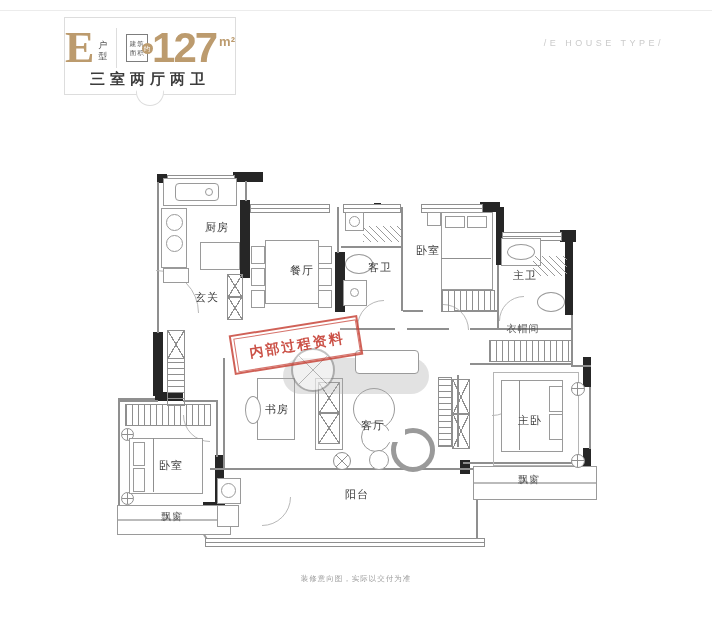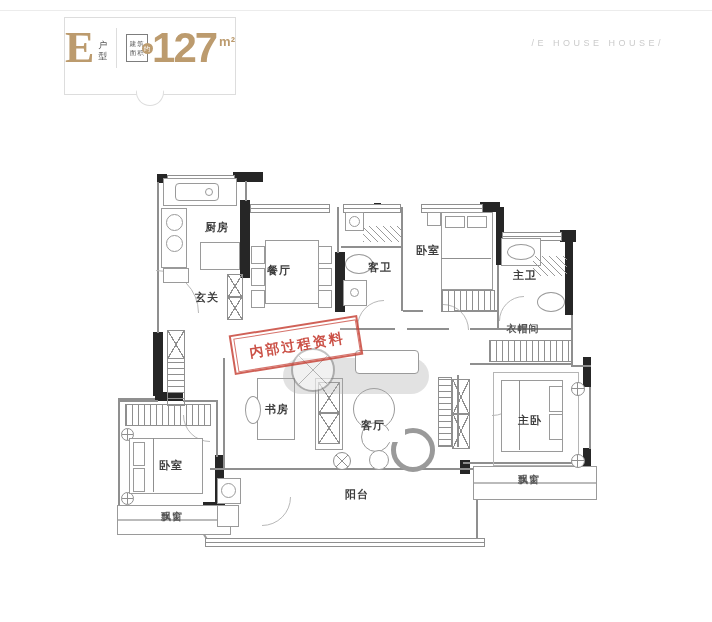--- a/index.html
+++ b/index.html
@@ -36,21 +36,21 @@
   .nf{position:absolute;border:1px solid #b5b5b5;}
   .circ{border-radius:50%;}
   .comb{position:absolute;border:1px solid #8f8f8f;background:repeating-linear-gradient(90deg,#8f8f8f 0 1px,transparent 1px 6px);}
   .combv{position:absolute;border:1px solid #8f8f8f;background:repeating-linear-gradient(0deg,#8f8f8f 0 1px,transparent 1px 6px);}
   .xb{position:absolute;border:1px solid #8f8f8f;background:
       linear-gradient(to top right,transparent calc(50% - 0.6px),#8f8f8f calc(50% - 0.6px) calc(50% + 0.6px),transparent calc(50% + 0.6px)),
       linear-gradient(to bottom right,transparent calc(50% - 0.6px),#8f8f8f calc(50% - 0.6px) calc(50% + 0.6px),transparent calc(50% + 0.6px));}
   .diag{position:absolute;background:repeating-linear-gradient(45deg,#9a9a9a 0 1px,transparent 1px 5px);}
   .a{position:absolute;border:1.3px solid #b8b8b8;border-radius:50%;background:transparent;}
   .bay{position:absolute;border:1px solid #9a9a9a;background:linear-gradient(#fff 46%,#bbb 46%,#bbb 54%,#fff 54%);}
-  .lbl{position:absolute;transform:translate(-50%,-50%);font-size:11px;color:#3d3d3d;letter-spacing:1px;white-space:nowrap;font-weight:bold;}
+  .lbl{position:absolute;transform:translate(-50%,-50%);font-size:11px;color:#3d3d3d;letter-spacing:1px;white-space:nowrap;}
   .lbl.small{font-size:10px;color:#555;}
   .cx,.cp{position:absolute;border-radius:50%;border:1px solid #8f8f8f;background:#fff;}
   .cx{background:
       linear-gradient(45deg,transparent calc(50% - 0.6px),#8f8f8f calc(50% - 0.6px) calc(50% + 0.6px),transparent calc(50% + 0.6px)),
       linear-gradient(-45deg,transparent calc(50% - 0.6px),#8f8f8f calc(50% - 0.6px) calc(50% + 0.6px),transparent calc(50% + 0.6px)),#fff;}
   .cp{background:
       linear-gradient(0deg,transparent calc(50% - 0.5px),#8f8f8f calc(50% - 0.5px) calc(50% + 0.5px),transparent calc(50% + 0.5px)),
       linear-gradient(90deg,transparent calc(50% - 0.5px),#8f8f8f calc(50% - 0.5px) calc(50% + 0.5px),transparent calc(50% + 0.5px)),#fff;}
   .slant{position:absolute;width:2px;background:#9a9a9a;transform-origin:top left;}
   
@@ -78,24 +78,25 @@
       </span>
       <span id="hdr-div"></span>
       <span id="area-box">
         <span>建筑</span>
         <span>面积</span>
         <span id="area-approx">约</span>
       </span>
       <span id="area-value">127</span>
       <span id="area-unit">m²</span>
     </div>
+    <div id="hdr-row2">三室两厅两卫</div>
     <div id="hdr-notch"></div>
   </div>
 
-  <div id="en-caption">/E HOUSE HOUSE/</div>
+  <div id="en-caption">/E HOUSE TYPE/</div>
 
   <div id="plan">
 
     <div class="w" style="left:52px;top:12px;width:10px;height:9px"></div>
     <div class="w" style="left:128px;top:10px;width:30px;height:10px"></div>
     <div class="w" style="left:64px;top:88px;width:8px;height:16px"></div>
     <div class="w" style="left:135px;top:38px;width:10px;height:78px"></div>
     <div class="w" style="left:230px;top:90px;width:10px;height:60px"></div>
     <div class="w" style="left:375px;top:40px;width:20px;height:10px"></div>
     <div class="w" style="left:391px;top:45px;width:8px;height:58px"></div>
@@ -236,28 +237,29 @@
 
     <div id="wm-pill"></div>
     <div id="wm-circle" class="cx"></div>
     <div class="f" style="left:250px;top:188px;width:62px;height:22px;border-radius:4px"></div>
 
     <div id="stamp">
       <div id="stamp-inner">内部过程资料</div>
     </div>
 
     <div class="lbl" style="left:112px;top:65px">厨房</div>
-    <div class="lbl" style="left:174px;top:108px">餐厅</div>
+    <div class="lbl" style="left:197px;top:108px">餐厅</div>
     <div class="lbl" style="left:102px;top:135px">玄关</div>
     <div class="lbl" style="left:275px;top:105px">客卫</div>
     <div class="lbl" style="left:323px;top:88px">卧室</div>
     <div class="lbl" style="left:420px;top:113px">主卫</div>
     <div class="lbl small" style="left:418px;top:167px">衣帽间</div>
     <div class="lbl" style="left:172px;top:247px">书房</div>
     <div class="lbl" style="left:268px;top:263px">客厅</div>
     <div class="lbl" style="left:425px;top:258px">主卧</div>
     <div class="lbl" style="left:66px;top:303px">卧室</div>
     <div class="lbl small" style="left:67px;top:355px">飘窗</div>
     <div class="lbl small" style="left:424px;top:318px">飘窗</div>
     <div class="lbl" style="left:252px;top:332px">阳台</div>
   </div>
 
+  <div id="cap2">装修意向图，实际以交付为准</div>
 </div>
 
 </body></html>

